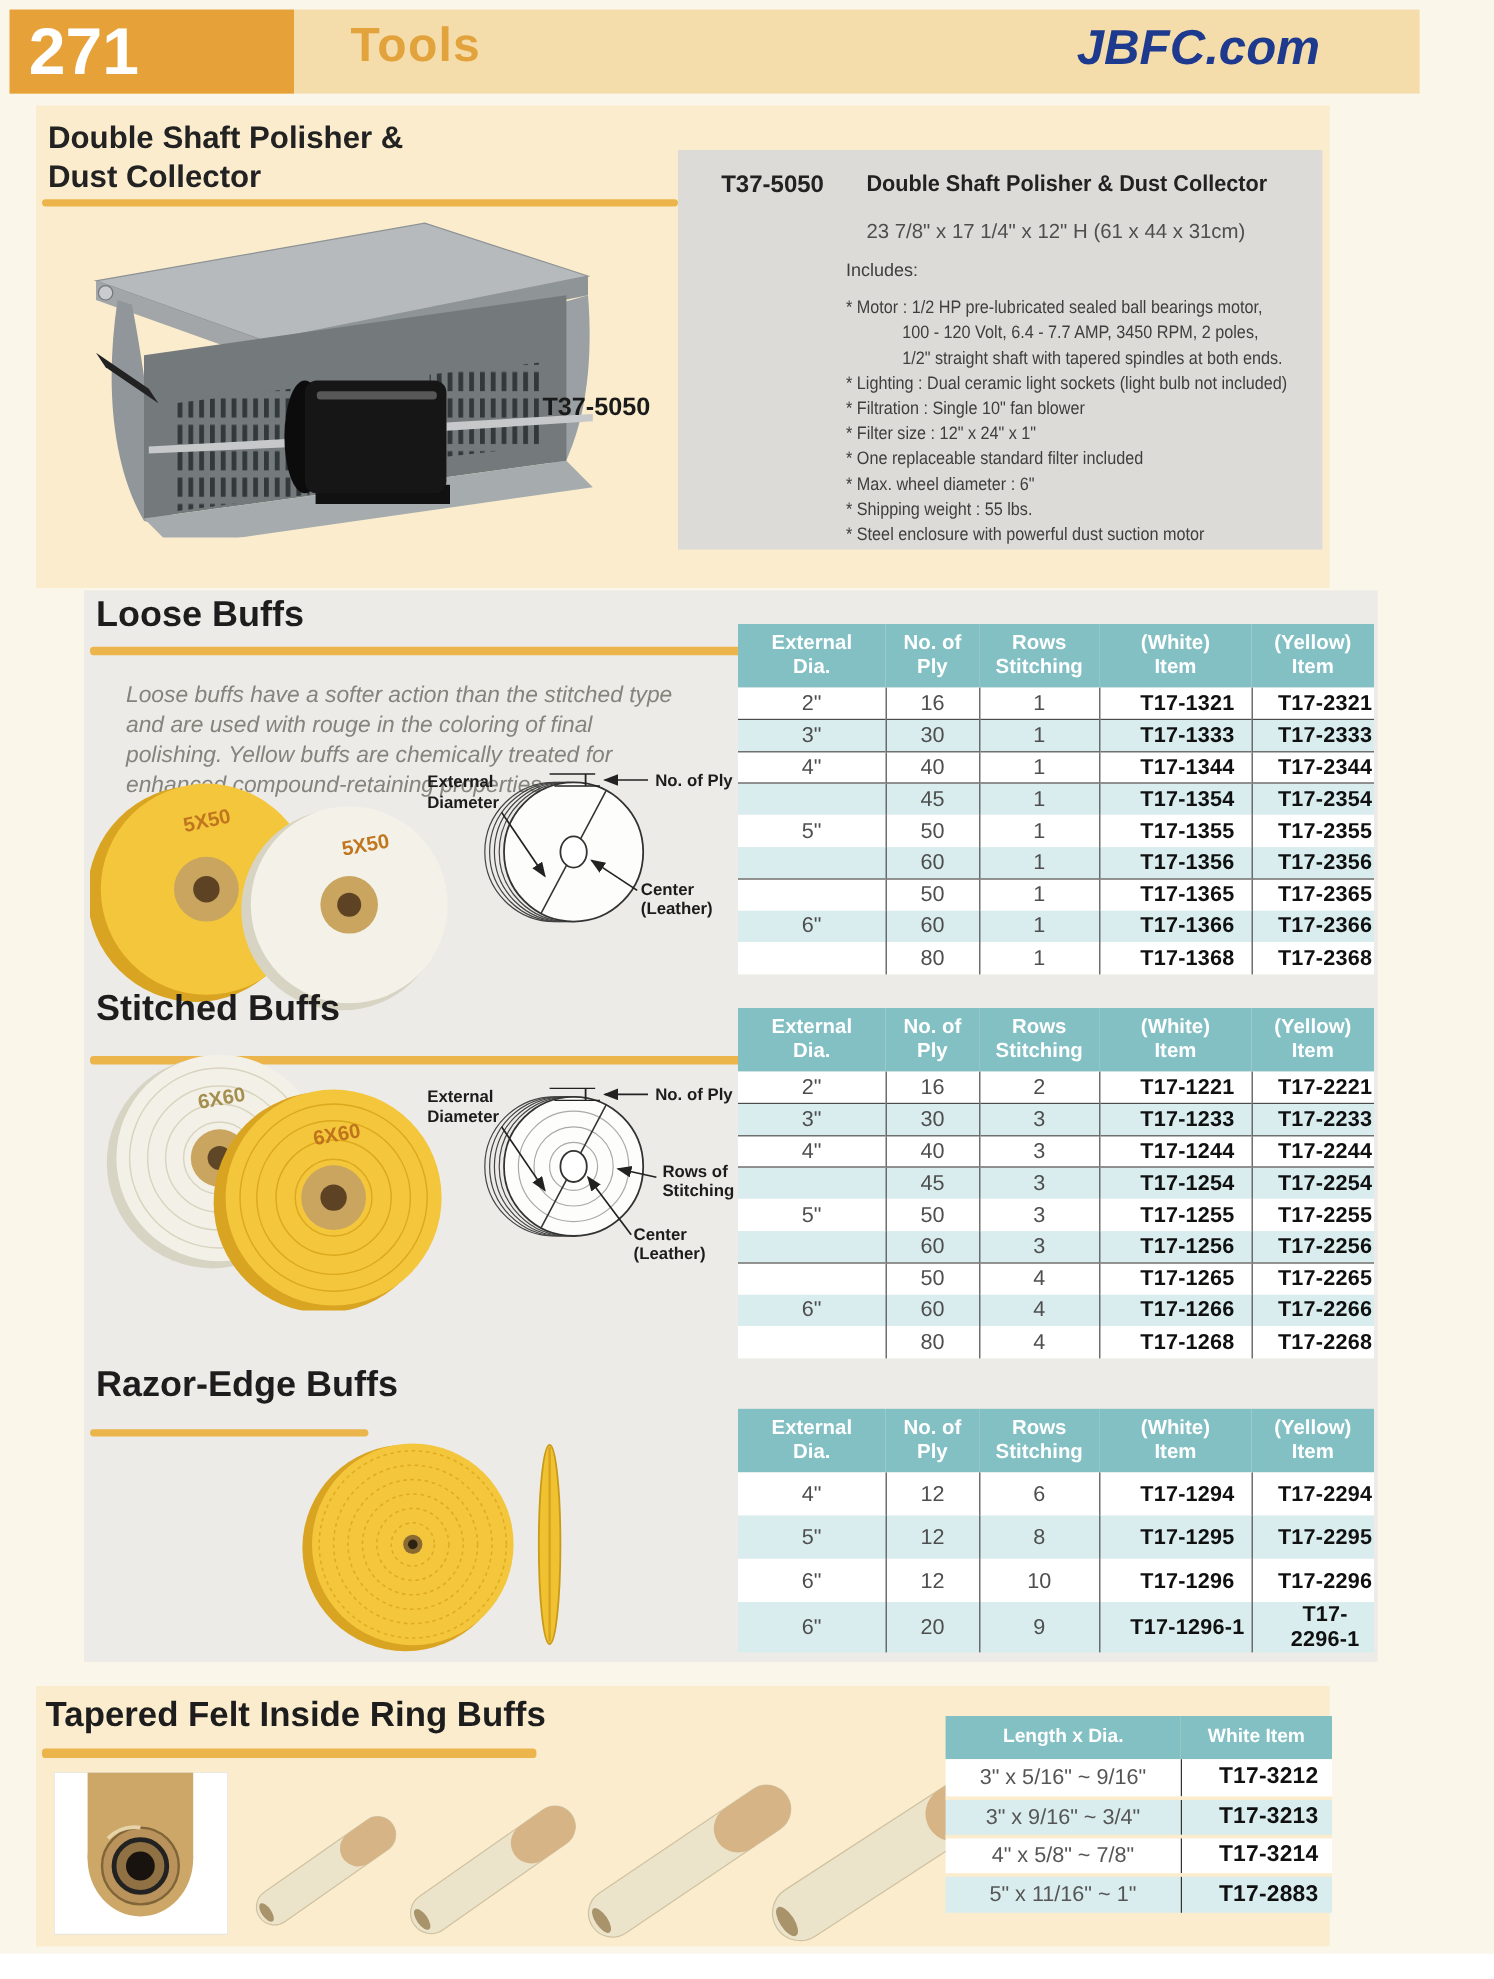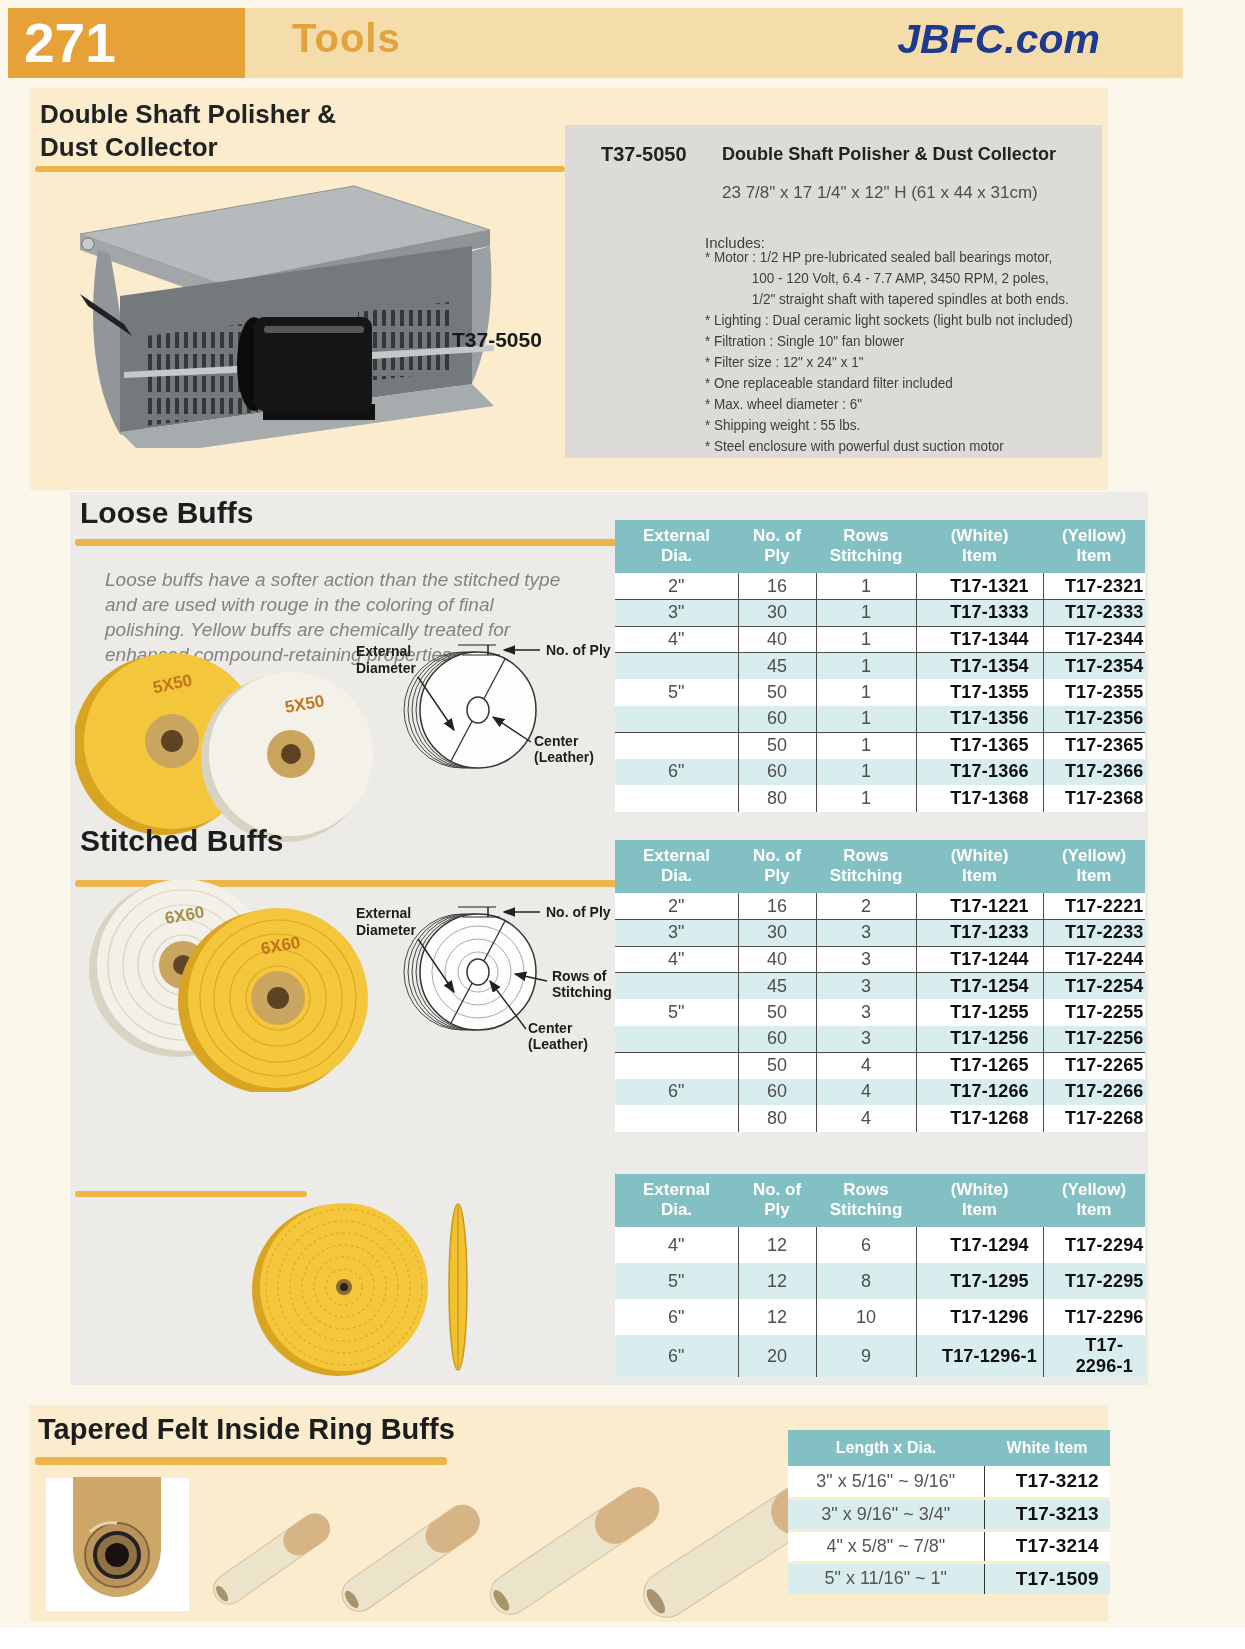--- a/index.html
+++ b/index.html
@@ -25,21 +25,21 @@
   .h2{font-size:30px;font-weight:700;color:#1d1d1d;}
   .gold{background:#ecb54b;border-radius:3px;}
   .para{font-style:italic;font-size:19px;line-height:25px;color:#84837c;}
 
   
   .pbox{left:535px;top:37px;width:537px;height:333px;background:#dcdbd7;}
   .pbox-no{position:absolute;left:36px;top:18px;font-size:20px;font-weight:700;color:#222;}
   .pbox-name{position:absolute;left:157px;top:18px;font-size:19px;font-weight:700;color:#222;
              white-space:nowrap;transform:scaleX(.95);transform-origin:0 0;}
   .pbox-dims{position:absolute;left:157px;top:58px;font-size:17px;color:#4e4e4e;white-space:nowrap;}
-  .pbox-inc{position:absolute;left:140px;top:109px;font-size:15px;color:#3e3e3e;text-align:center;}
+  .pbox-inc{position:absolute;left:140px;top:92px;font-size:15px;color:#3e3e3e;text-align:center;}
   .pbox-feats{position:absolute;left:140px;top:121px;}
   .feat{font-size:15px;color:#3e3e3e;line-height:21px;white-space:nowrap;
         transform:scaleX(.9);transform-origin:0 50%;}
   .ind1{padding-left:52px;}
   .photo-label{font-size:21px;font-weight:700;color:#1a1a1a;}
 
   
   .btab{border-collapse:collapse;table-layout:fixed;width:100%;}
   .btab th{background:#83c0c4;color:#fff;font-size:17px;font-weight:700;line-height:20px;
            padding:6px 0 7px;text-align:center;}
@@ -387,20 +387,21 @@
               <td class="dia"></td>
               <td class="bl">80</td>
               <td class="bl">4</td>
               <td class="item bl">T17-1268</td>
               <td class="item bl">T17-2268</td>
             </tr>
           </tbody>
         </table>
       </div>
 
+    <div class="abs h2" style="left:10px;top:645px">Razor-Edge Buffs</div>
     <div class="abs gold" style="left:5px;top:699px;width:232px;height:6px"></div>
 
     <svg class="abs" style="left:170px;top:700px" width="250" height="190" viewBox="0 0 250 190">
       <circle cx="98" cy="98" r="86" fill="#d9a421"></circle>
       <circle cx="104" cy="95" r="84" fill="#f4c63c"></circle>
       <circle cx="104" cy="95" r="18" fill="none" stroke="#e0ab20" stroke-width="1.3" stroke-dasharray="3,3"></circle>
       <circle cx="104" cy="95" r="30" fill="none" stroke="#e0ab20" stroke-width="1.3" stroke-dasharray="3,3"></circle>
       <circle cx="104" cy="95" r="42" fill="none" stroke="#e0ab20" stroke-width="1.3" stroke-dasharray="3,3"></circle>
       <circle cx="104" cy="95" r="54" fill="none" stroke="#e0ab20" stroke-width="1.3" stroke-dasharray="3,3"></circle>
       <circle cx="104" cy="95" r="66" fill="none" stroke="#e0ab20" stroke-width="1.3" stroke-dasharray="3,3"></circle>
@@ -520,21 +521,21 @@
             <tr class="stripe">
               <td class="dim">3" x 9/16" ~ 3/4"</td>
               <td class="item bl">T17-3213</td>
             </tr>
             <tr>
               <td class="dim">4" x 5/8" ~ 7/8"</td>
               <td class="item bl">T17-3214</td>
             </tr>
             <tr class="stripe">
               <td class="dim">5" x 11/16" ~ 1"</td>
-              <td class="item bl">T17-1509</td>
+              <td class="item bl">T17-2883</td>
             </tr>
           </tbody>
         </table>
       </div>
   </section>
 
   <div class="abs bottom-bar"></div>
 </div>
 
 </body></html>

